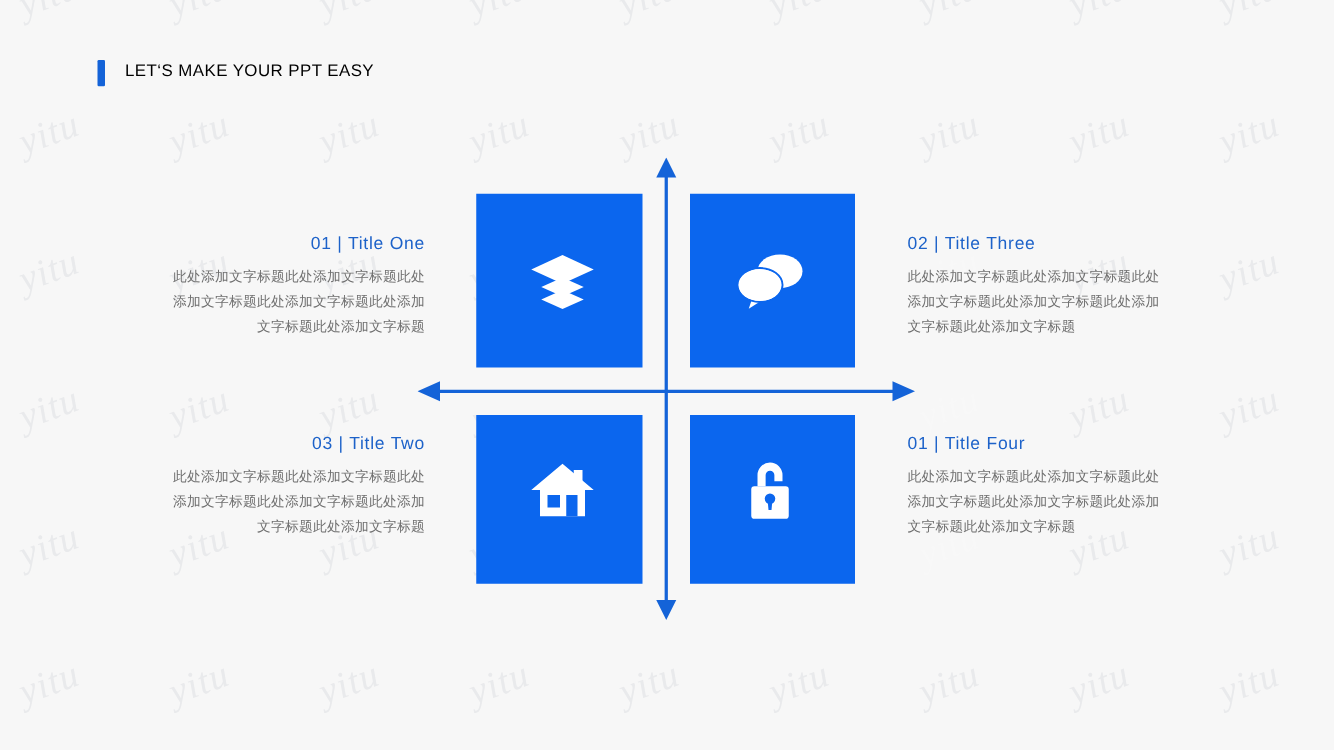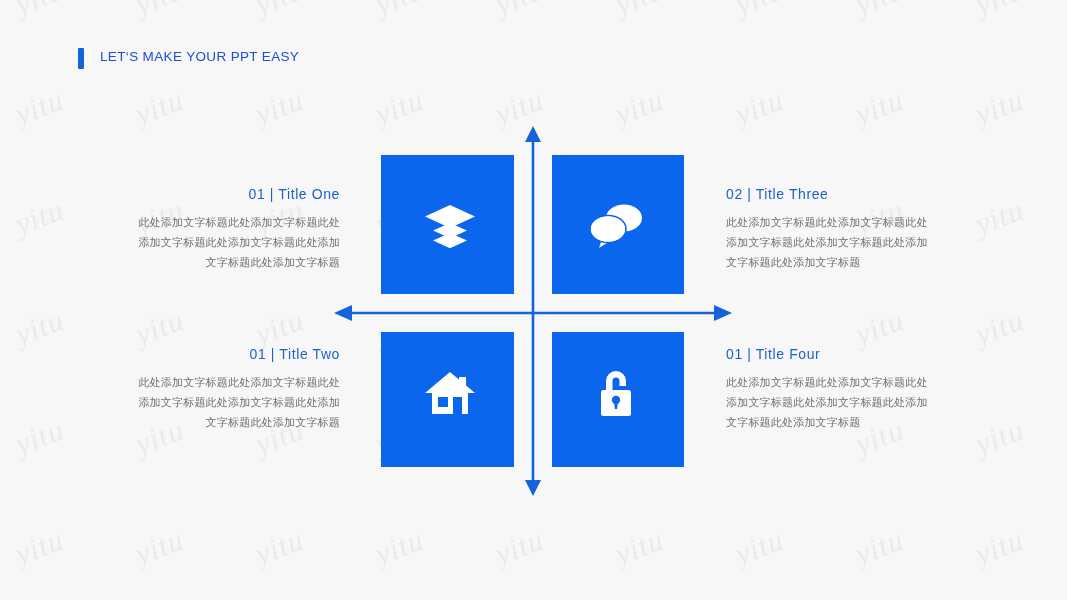--- a/index.html
+++ b/index.html
@@ -47,21 +47,21 @@
   .header-bar {
     width: 6px;
     background: #1463d8;
     margin-right: 16px;
     border-radius: 1px;
   }
   .header-text { display: flex; flex-direction: column; justify-content: center; }
   .header-kicker {
     font-size: 13.5px;
     letter-spacing: 0.35px;
-    color: #1d4ed8;
+    color: #000000;
     line-height: 1.3;
     margin-bottom: 3px;
     font-weight: 400;
   }
   .header-title {
     font-size: 25px;
     color: #1463d8;
     line-height: 1.15;
     letter-spacing: 1.5px;
     font-weight: 400;
@@ -271,20 +271,20 @@
   <div class="block-title">01  |  Title One</div>
   <div class="block-body">此处添加文字标题此处添加文字标题此处添加文字标题此处添加文字标题此处添加文字标题此处添加文字标题</div>
 </div>
 
 <div class="block right b2">
   <div class="block-title">02  |  Title Three</div>
   <div class="block-body">此处添加文字标题此处添加文字标题此处添加文字标题此处添加文字标题此处添加文字标题此处添加文字标题</div>
 </div>
 
 <div class="block left b3">
-  <div class="block-title">01  |  Title Two</div>
+  <div class="block-title">03  |  Title Two</div>
   <div class="block-body">此处添加文字标题此处添加文字标题此处添加文字标题此处添加文字标题此处添加文字标题此处添加文字标题</div>
 </div>
 
 <div class="block right b4">
   <div class="block-title">01  |  Title Four</div>
   <div class="block-body">此处添加文字标题此处添加文字标题此处添加文字标题此处添加文字标题此处添加文字标题此处添加文字标题</div>
 </div>
 
 </body></html>

